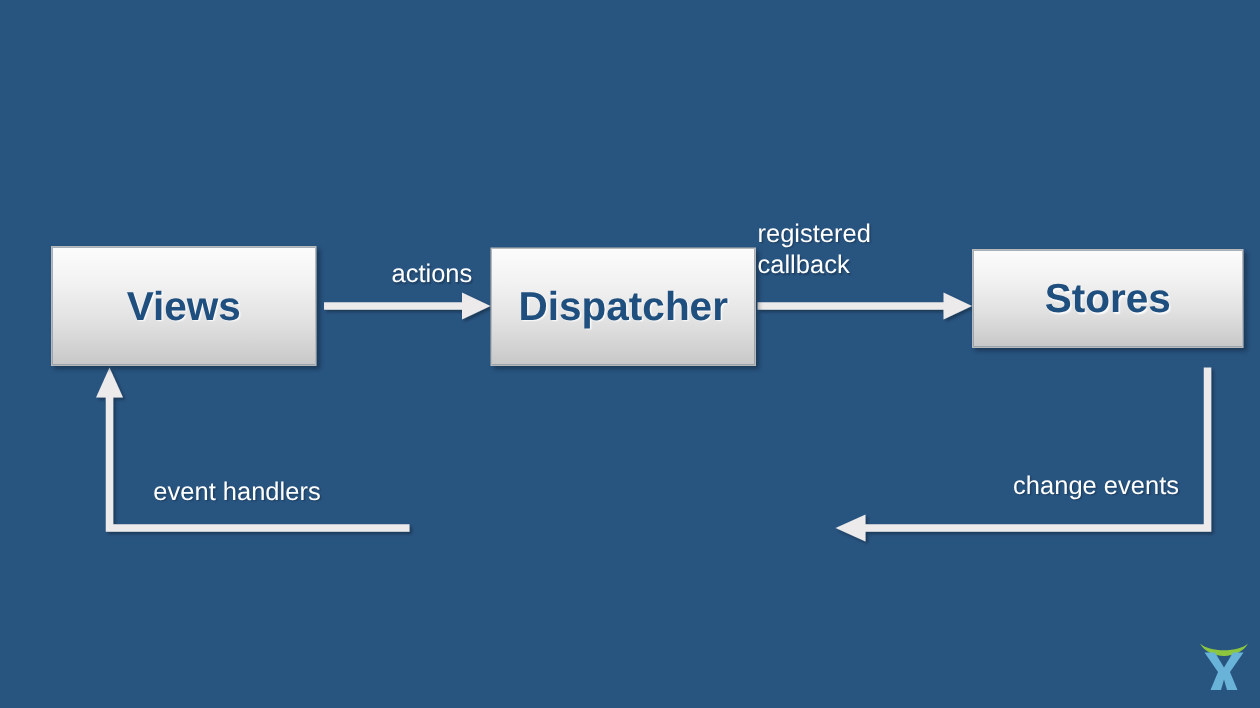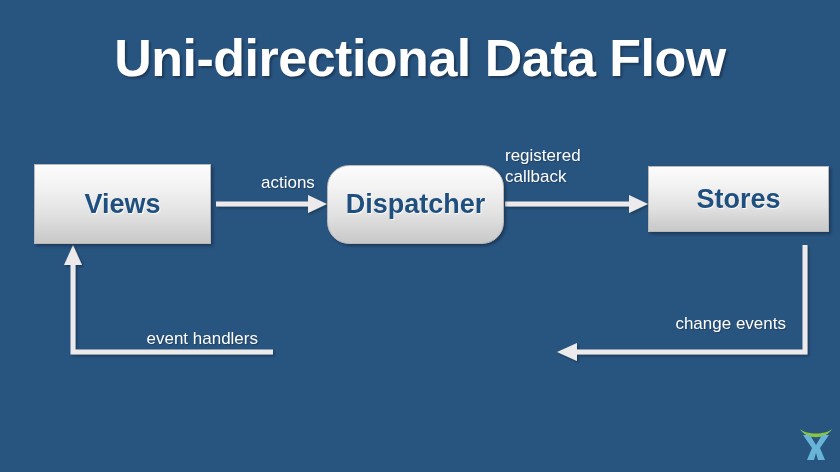--- a/index.html
+++ b/index.html
@@ -40,37 +40,37 @@
     border: 1px solid #b9b9b9;
     box-shadow: 2px 2px 3px rgba(0,0,0,0.32);
     display: flex;
     align-items: center;
     justify-content: center;
     color: #1f4f7e;
     font-weight: bold;
     text-shadow: 1px 1px 1px rgba(255,255,255,0.85);
   }
   #node-views      { left: 34px;  top: 164px; width: 177px; height: 80px; font-size: 27px; }
-  #node-dispatcher { left: 327px; top: 165px; width: 177px; height: 79px; font-size: 27px; border-radius: 22px; }
+  #node-dispatcher { left: 327px; top: 165px; width: 177px; height: 79px; font-size: 27px; }
   #node-stores     { left: 648px; top: 166px; width: 181px; height: 66px; font-size: 27px; }
   #node-controller { left: 273px; top: 316px; width: 284px; height: 72px; font-size: 27px; }
 
   
   .edge-label {
     position: absolute;
     color: #ffffff;
     font-size: 17px;
     line-height: 21px;
     text-align: left;
     white-space: pre-line;
     text-shadow: 1px 1px 1px rgba(0,0,0,0.25);
   }
   #label-actions   { left: 215px; top: 172px; width: 110px; margin-left: 46px; }
   #label-callback  { left: 505px; top: 145px; width: 144px; }
-  #label-event     { left: 78px;  top: 328px; width: 160px; text-align: right; padding-left: 20px; }
+  #label-event     { left: 78px;  top: 317px; width: 160px; text-align: center; }
   #label-change    { left: 610px; top: 313px; width: 176px; text-align: right; }
 
   
   #connectors {
     position: absolute;
     left: 0;
     top: 0;
     width: 840px;
     height: 472px;
     pointer-events: none;
@@ -82,21 +82,20 @@
     top: 420px;
     width: 40px;
     height: 44px;
   }
 </style>
 </head>
 <body>
 
 <div id="slide">
 
-  <div id="title">Uni-directional Data Flow</div>
 
   <svg id="connectors" viewBox="0 0 840 472" width="840" height="472">
     <defs>
       <filter id="edgeshadow" x="-30%" y="-30%" width="170%" height="190%">
         <feDropShadow dx="1.5" dy="1.5" stdDeviation="0.9" flood-color="#000000" flood-opacity="0.33"></feDropShadow>
       </filter>
     </defs>
 
     <g filter="url(#edgeshadow)">
       <path d="M216,204 L311,204" stroke="#eceaea" stroke-width="5" fill="none"></path>

